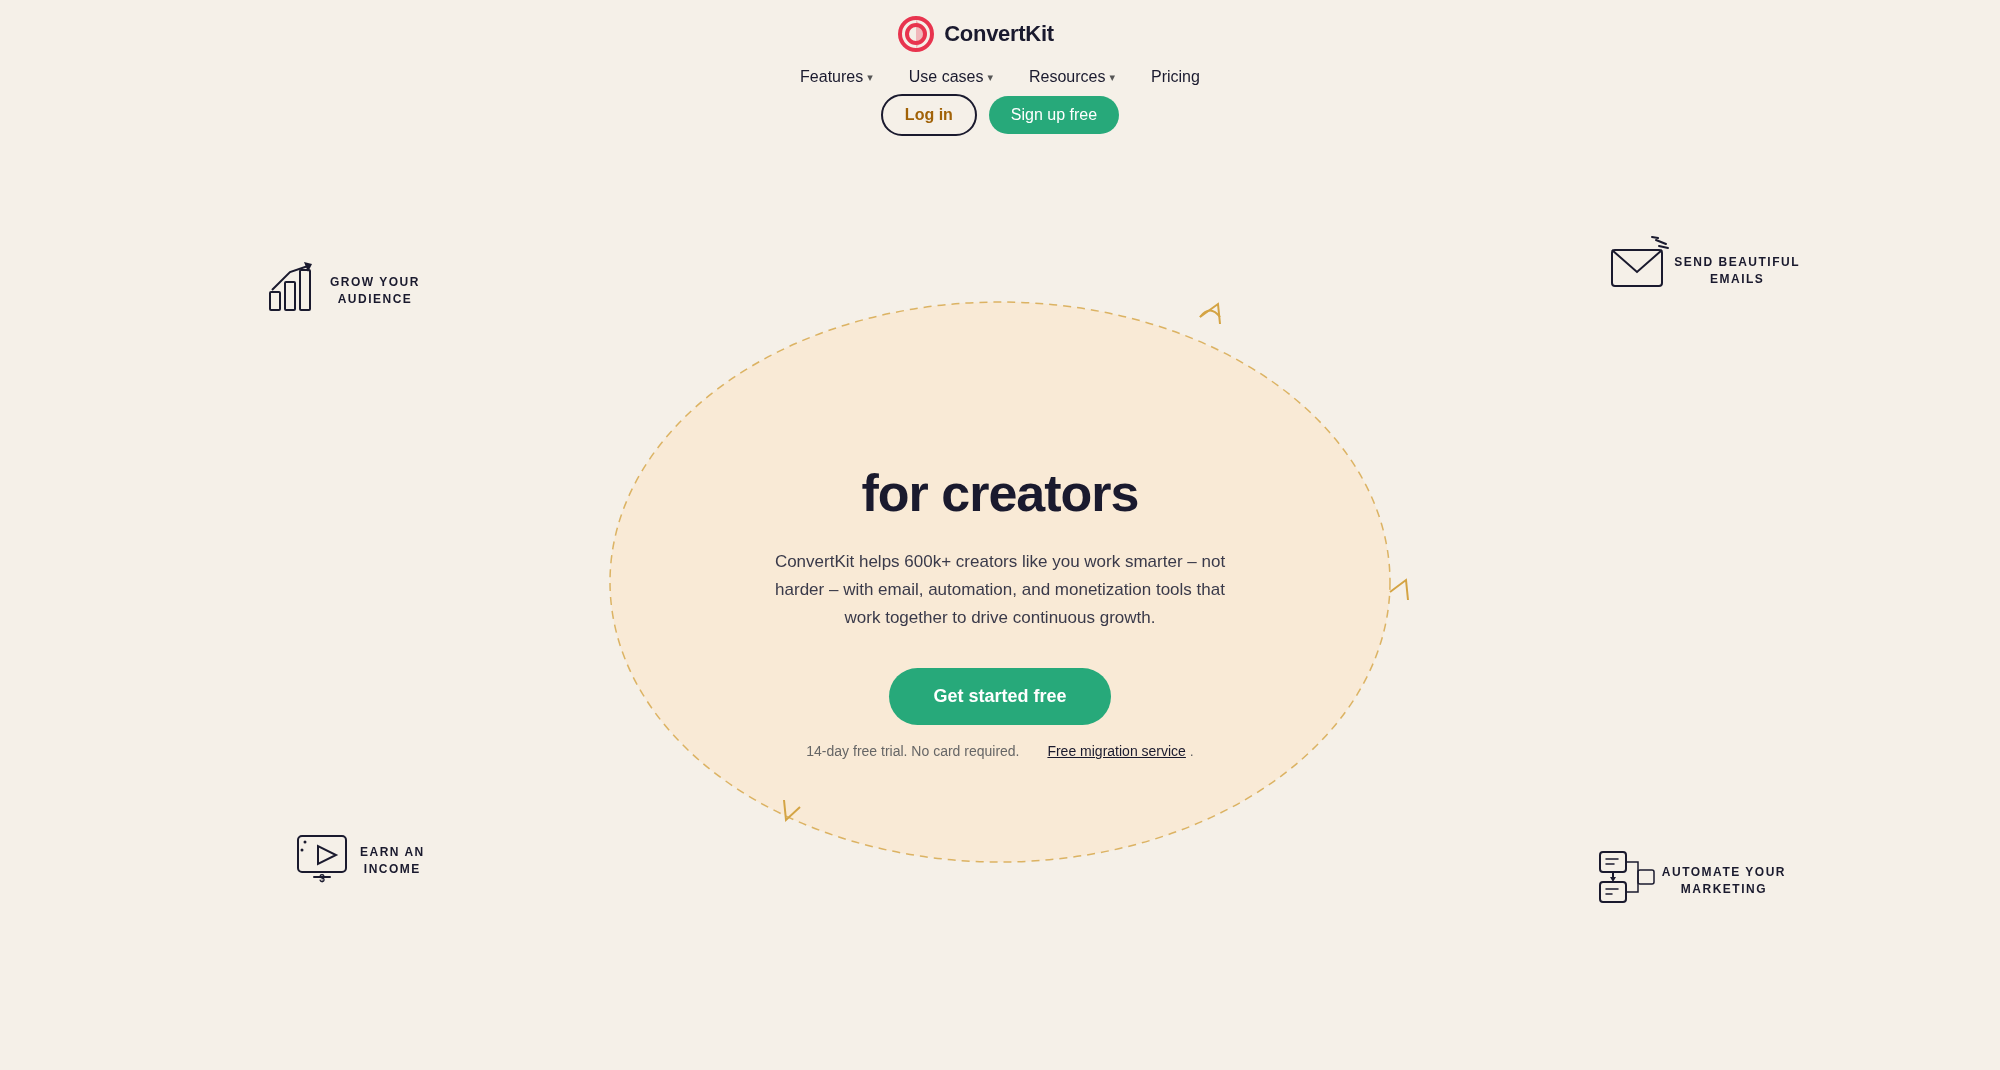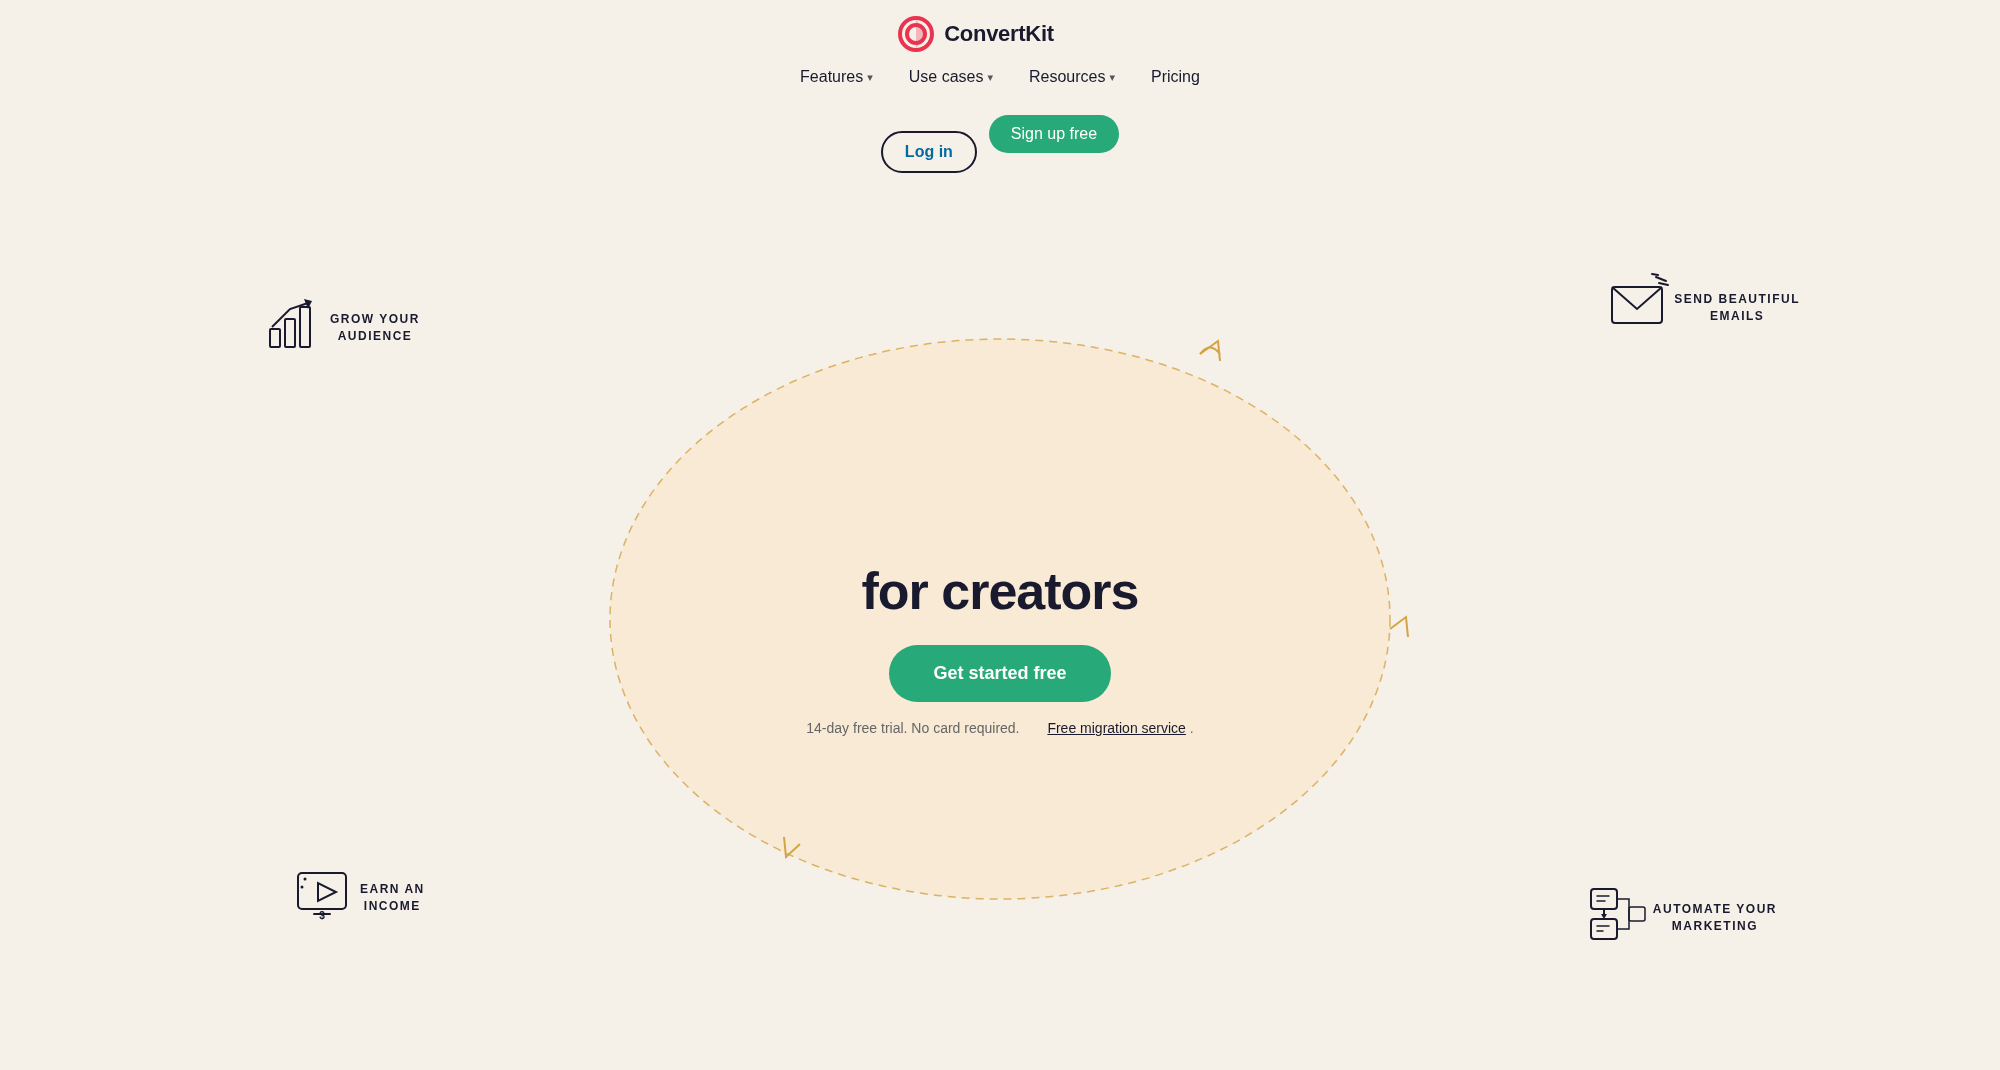--- a/index.html
+++ b/index.html
@@ -73,23 +73,22 @@
       gap: 12px;
     }
 
     .btn-login {
       padding: 10px 22px;
       border: 2px solid #1a1a2e;
       border-radius: 50px;
       background: transparent;
       font-size: 16px;
       font-weight: 600;
-      color: #0369a1;
+      color: #a16207;
       cursor: pointer;
-      margin-top: 37px;
     }
 
     .btn-signup {
       padding: 10px 22px;
       border: none;
       border-radius: 50px;
       background: #27a97a;
       font-size: 16px;
       font-weight: 400;
       color: #fff;
@@ -215,21 +214,21 @@
       right: 200px;
       top: 80px;
     }
 
     .callout-income {
       left: 290px;
       bottom: 120px;
     }
 
     .callout-automate {
-      right: 223px;
+      right: 214px;
       bottom: 100px;
     }
   </style>
 </head>
 <body>
 
 <nav>
   <div class="logo-area">
 
     <svg class="logo-icon" viewBox="0 0 36 36">
@@ -338,20 +337,21 @@
       <rect x="46" y="28" width="16" height="14" rx="2" fill="none" stroke="#1a1a2e" stroke-width="1.5"></rect>
     </svg>
     <span class="callout-label">AUTOMATE YOUR<br>MARKETING</span>
   </div>
 
   <div class="hero-content">
     <h1 class="hero-title">
       <br>
       <span>for creators</span>
     </h1>
+    <p class="hero-subtitle">ConvertKit helps 600k+ creators like you work smarter – not harder – with email, automation, and monetization tools that work together to drive continuous growth.</p>
     <button class="btn-cta">Get started free</button>
     <p class="hero-footnote">
       <span>14-day free trial. No card required.</span>
       <a href="#">Free migration service</a>
       <span>.</span>
     </p>
   </div>
 
 </section>
 

